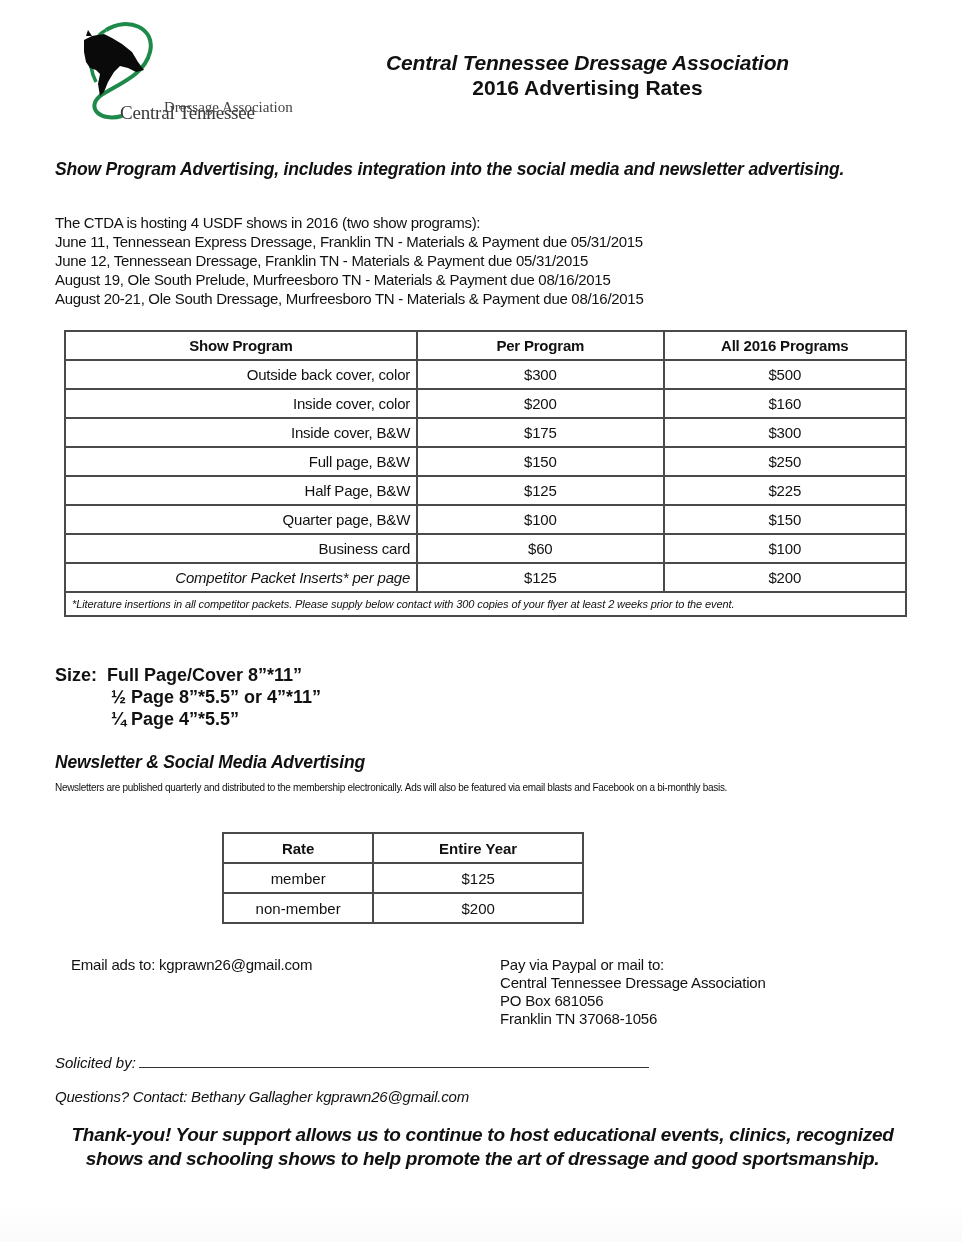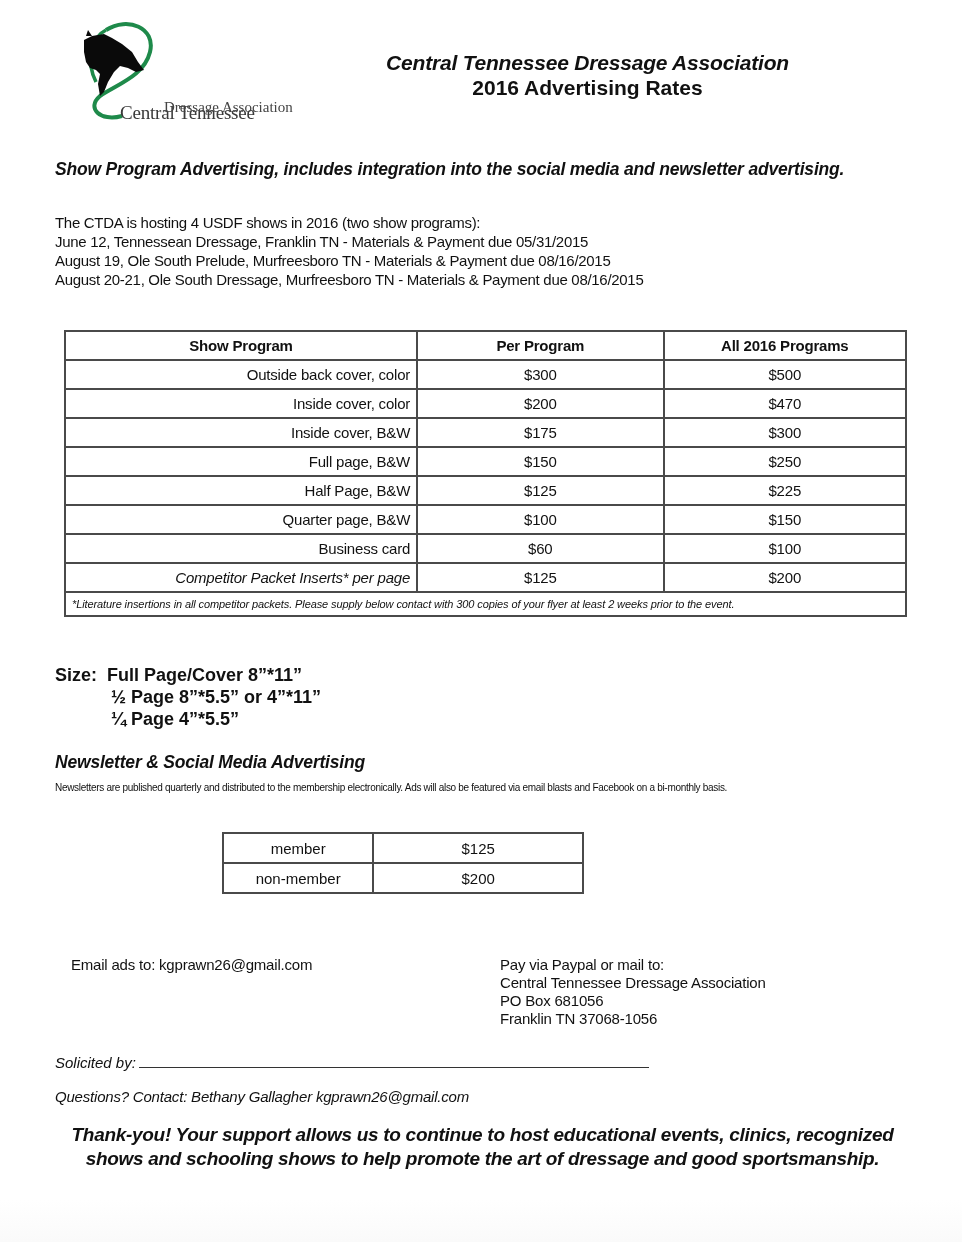--- a/index.html
+++ b/index.html
@@ -75,20 +75,21 @@
 
 <div class="title-block">
   <div class="title-1">Central Tennessee Dressage Association</div>
   <div class="title-2">2016 Advertising Rates</div>
 </div>
 
 <div class="section-heading">Show Program Advertising, includes integration into the social media and newsletter advertising.</div>
 
 <div class="show-list">
   <div>The CTDA is hosting 4 USDF shows in 2016 (two show programs):</div>
+  <div>June 11, Tennessean Express Dressage, Franklin TN - Materials &amp; Payment due 05/31/2015</div>
   <div>June 12, Tennessean Dressage, Franklin TN - Materials &amp; Payment due 05/31/2015</div>
   <div>August 19, Ole South Prelude, Murfreesboro TN - Materials &amp; Payment due 08/16/2015</div>
   <div>August 20-21, Ole South Dressage, Murfreesboro TN - Materials &amp; Payment due 08/16/2015</div>
 </div>
 
 <table class="prog-table">
   <colgroup>
       <col style="width:353px">
       <col style="width:247px">
       <col style="width:243px">
@@ -100,21 +101,21 @@
     <th>All 2016 Programs</th>
   </tr>
   <tr>
     <td class="name">Outside back cover, color</td>
     <td class="num">$300</td>
     <td class="num">$500</td>
   </tr>
   <tr>
     <td class="name">Inside cover, color</td>
     <td class="num">$200</td>
-    <td class="num">$470</td>
+    <td class="num">$160</td>
   </tr>
   <tr>
     <td class="name">Inside cover, B&amp;W</td>
     <td class="num">$175</td>
     <td class="num">$300</td>
   </tr>
   <tr>
     <td class="name">Full page, B&amp;W</td>
     <td class="num">$150</td>
     <td class="num">$250</td>
@@ -153,20 +154,24 @@
 
 <div class="nl-heading">Newsletter &amp; Social Media Advertising</div>
 <div class="nl-text">Newsletters are published quarterly and distributed to the membership electronically.  Ads will also be featured via email blasts and Facebook on a bi-monthly basis.</div>
 
 <table class="nl-table">
   <colgroup>
       <col style="width:151px">
       <col style="width:211px">
     </colgroup>
   <tbody>
+      <tr>
+    <th>Rate</th>
+    <th>Entire Year</th>
+  </tr>
   <tr>
     <td>member</td>
     <td>$125</td>
   </tr>
   <tr>
     <td>non-member</td>
     <td>$200</td>
   </tr>
 </tbody>
   </table>

